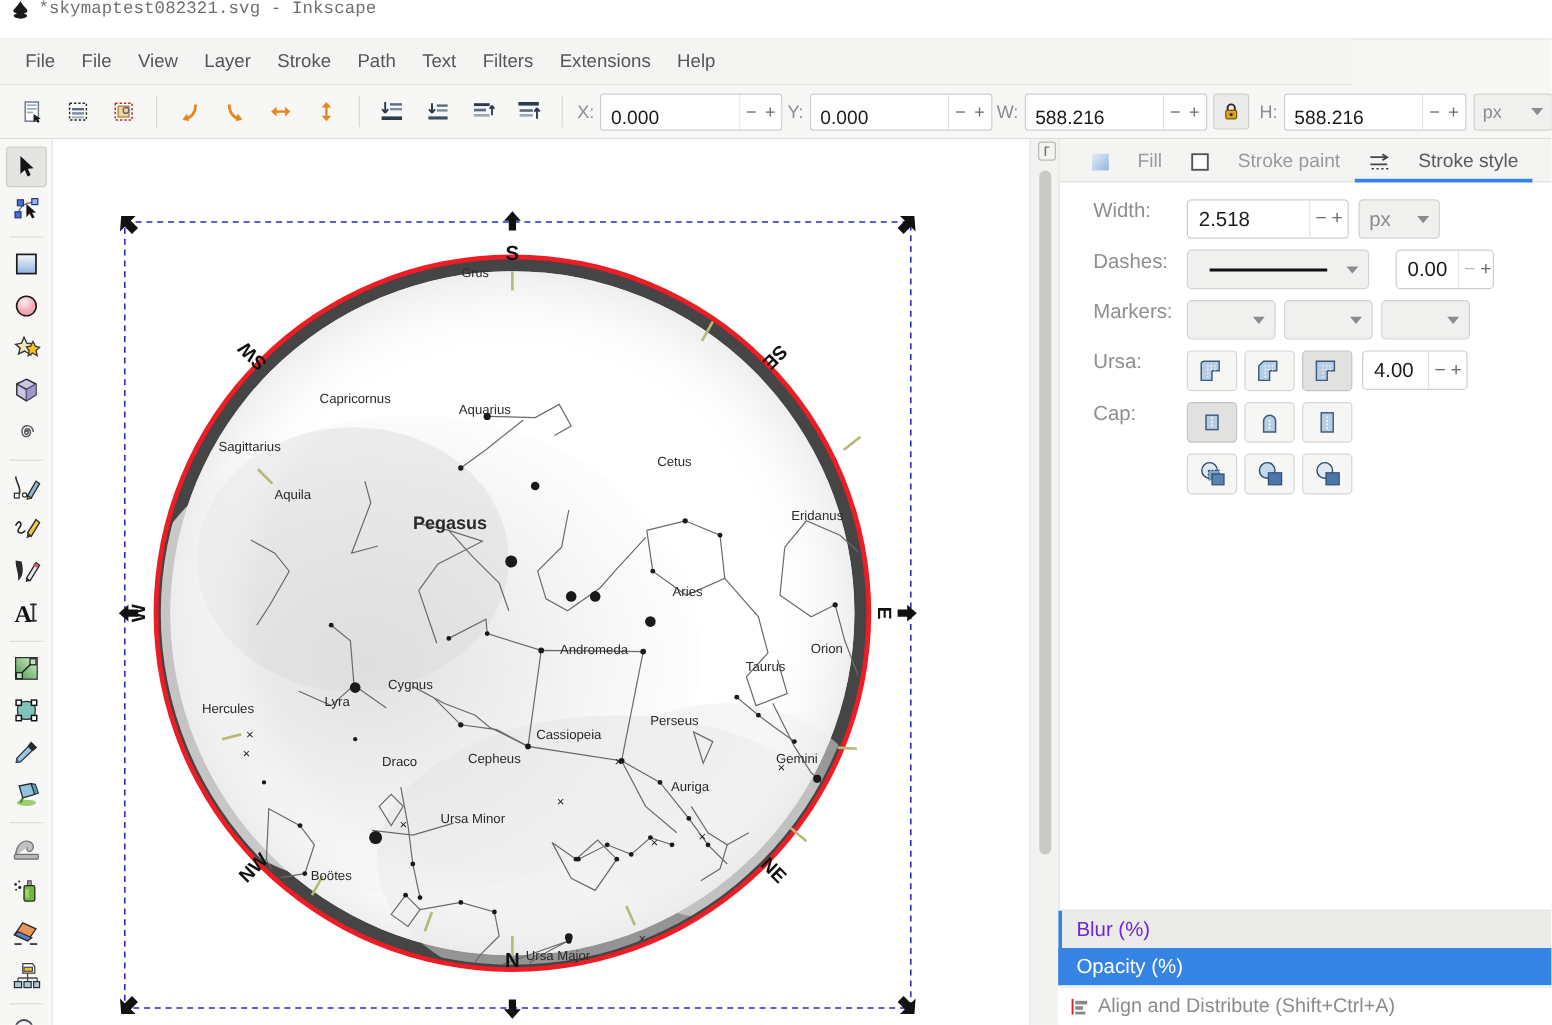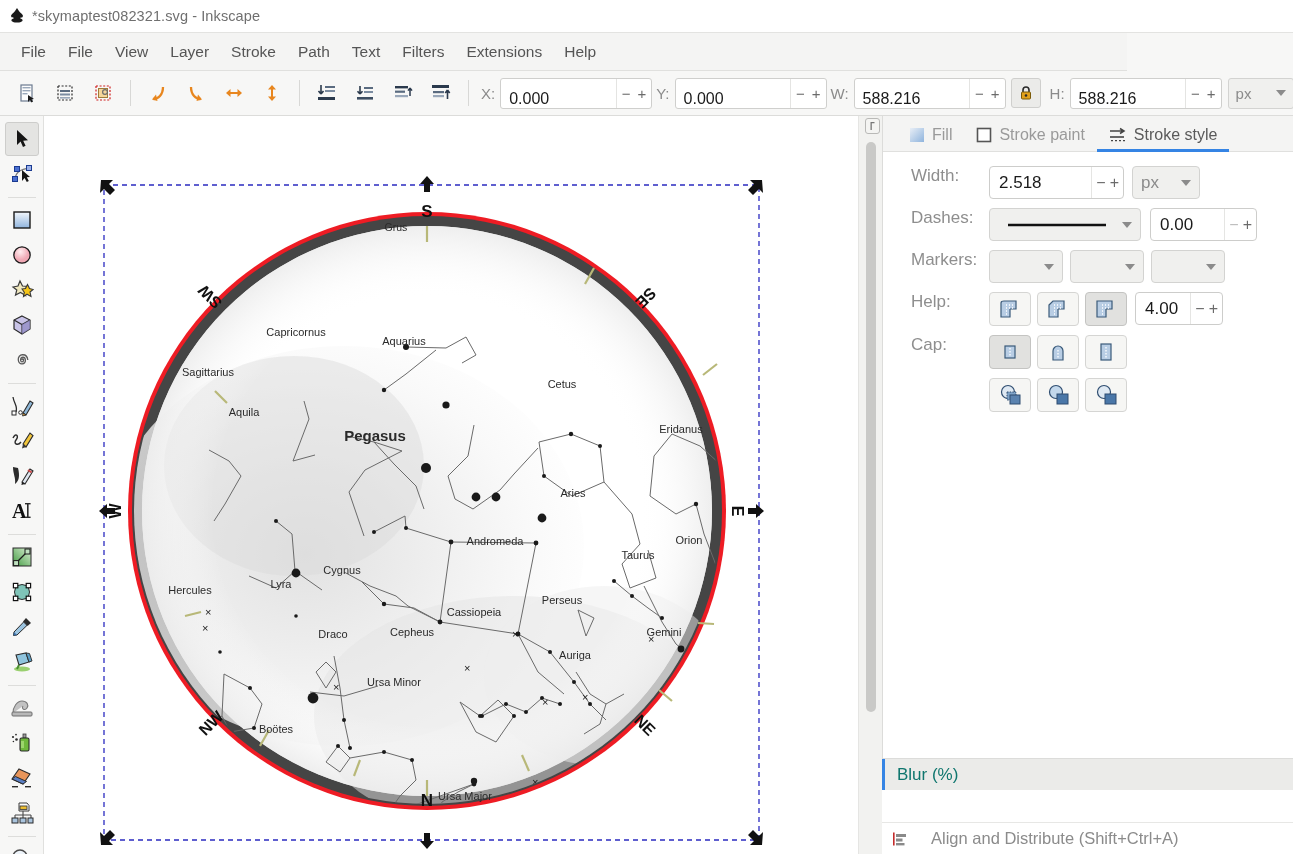--- a/index.html
+++ b/index.html
@@ -9,21 +9,21 @@
     overflow: hidden;
     font-family: "Liberation Sans", sans-serif;
     background: #ffffff;
   }
   #app { position: relative; width: 1293px; height: 854px; background:#f7f7f6; }
 
   
   .titlebar {
     position:absolute; left:0; top:0; width:1293px; height:33px;
     background:#ffffff; border-bottom:1px solid #e3e3e1;
-    display:flex; align-items:center; padding-left:8px;
+    display:flex; align-items:flex-start; padding-left:8px;font-family:Liberation Mono, monospace;
   }
   .titlebar .tb-icon { width:18px; height:18px; margin-right:6px; flex:none; }
   .titlebar .tb-text {
     font-size:14.5px; color:#6f6f6f; letter-spacing:0.1px; white-space:nowrap;
   }
 
   
   .menubar {
     position:absolute; left:0; top:33px; width:1127px; height:38px;
     background:#f4f4f3; border-bottom:1px solid #e0e0de;
@@ -105,21 +105,21 @@
   
   .dock {
     position:absolute; left:882px; top:116px; width:411px; height:738px;
     background:#ffffff; border-left:1px solid #dcdcda;
   }
   .dock-tabs {
     position:relative; height:36px; background:#f4f4f3;
     border-bottom:1px solid #e0e0de; display:flex; align-items:flex-end; padding-left:14px;
   }
   .dtab {
-    display:flex; align-items:center; gap:7px; padding:0 12px 7px 12px;
+    display:flex; align-items:center; gap:23px; padding:0 12px 7px 12px;
     font-size:16px; color:#9a9a9a; cursor:default; position:relative;
   }
   .dtab.active { color:#5a5a5a; }
   .dtab.active::after {
     content:""; position:absolute; left:0; right:0; bottom:-1px; height:3px; background:#3584e4;
   }
   .props { padding:14px 0 0 0; }
   .prow { display:flex; align-items:flex-start; margin-bottom:9px; padding-left:28px; }
   .plabel { width:78px; font-size:17px; color:#8e8e8e; flex:none; }
   .pfield {
@@ -143,27 +143,27 @@
   }
   .iconbtn.on { background:#e1e1df; border-color:#c4c4c2; }
 
   
   .dock-bottom {
     position:absolute; left:882px; bottom:0; width:411px; height:96px;
     background:#ffffff; border-top:1px solid #dcdcda;
   }
   .bl-row {
     height:31px; display:flex; align-items:center; padding-left:12px;
-    font-size:17px; color:#0f766e; border-left:3px solid #3584e4;
+    font-size:17px; color:#6d28d9; border-left:3px solid #3584e4;
     background:#ebebe9;
   }
   .bl-row.selected { background:#3584e4; color:#ffffff; border-left-color:#3584e4; }
   .bl-foot {
     position:absolute; left:0; bottom:0; width:411px; height:32px;
-    display:flex; align-items:center; gap:23px; padding-left:10px;
+    display:flex; align-items:center; gap:7px; padding-left:10px;
     background:#ffffff; border-top:1px solid #e7e7e5;
     font-size:16.5px; color:#8b8b8b;
   }
 
   svg { display:block; }
 </style>
 </head>
 <body>
 
 <div id="app">
@@ -843,21 +843,21 @@
       <div class="prow">
         <span class="plabel">Dashes:</span>
         <div class="pselect" style="width:152px;padding:0 8px">
           <span style="flex:1;display:flex;align-items:center;justify-content:center">
             <svg width="106" height="8" viewBox="0 0 106 8">
                 <line x1="4" y1="4" x2="102" y2="4" stroke="#111" stroke-width="2.3"></line>
               </svg>
           </span>
           <span class="caret"></span>
         </div>
-        <div class="pfield" style="width:107px;margin-left:9px">
+        <div class="pfield" style="width:82px;margin-left:22px">
           <span class="pv" style="flex:1">0.00</span>
           <span class="pspin">
             <span style="color:#bdbdbd">−</span>
             <span>+</span>
           </span>
         </div>
       </div>
 
       <div class="prow">
         <span class="plabel">Markers:</span>
@@ -866,21 +866,21 @@
         </div>
         <div class="pselect" style="width:74px;justify-content:flex-end;margin-left:7px">
           <span class="caret"></span>
         </div>
         <div class="pselect" style="width:74px;justify-content:flex-end;margin-left:7px">
           <span class="caret"></span>
         </div>
       </div>
 
       <div class="prow">
-        <span class="plabel">Help:</span>
+        <span class="plabel">Ursa:</span>
         <div class="iconbtn">
           <svg width="26" height="22" viewBox="0 0 26 22">
             <path d="M4 5 Q4 3 7 3 L19 3 L19 11 L13 11 L13 19 L4 19 Z" fill="#b8cde4" stroke="#3a5a7a" stroke-width="1.2"></path>
             <path d="M9 7 h1 M12 7 h1 M15 7 h1 M9 10 h1 M12 10 h1 M15 10 h1 M9 13 h1 M9 16 h1" stroke="#fff" stroke-width="1.3"></path>
           </svg>
         </div>
         <div class="iconbtn">
           <svg width="26" height="22" viewBox="0 0 26 22">
             <path d="M4 7 L8 3 L19 3 L19 11 L13 11 L13 19 L4 19 Z" fill="#b8cde4" stroke="#3a5a7a" stroke-width="1.2"></path>
             <path d="M9 7 h1 M12 7 h1 M15 7 h1 M9 10 h1 M12 10 h1 M15 10 h1 M9 13 h1 M9 16 h1" stroke="#fff" stroke-width="1.3"></path>
@@ -945,20 +945,23 @@
             <rect x="13" y="11" width="11" height="10" fill="#4a77a8" stroke="#2f4d70" stroke-width="1"></rect>
           </svg>
         </div>
       </div>
     </div>
   </div>
 
   <div class="dock-bottom">
     <div class="bl-row">
       <span>Blur (%)</span>
+    </div>
+    <div class="bl-row selected">
+      <span>Opacity (%)</span>
     </div>
     <div class="bl-foot">
       <span>
         <svg width="16" height="16" viewBox="0 0 16 16">
           <rect x="1" y="1.5" width="1.6" height="13" fill="#c42b2b"></rect>
           <rect x="4" y="3" width="10" height="3" fill="#8a8a8a"></rect>
           <rect x="4" y="7.5" width="6.5" height="3" fill="#8a8a8a"></rect>
           <rect x="4" y="12" width="8.5" height="2.4" fill="#8a8a8a"></rect>
         </svg>
       </span>

